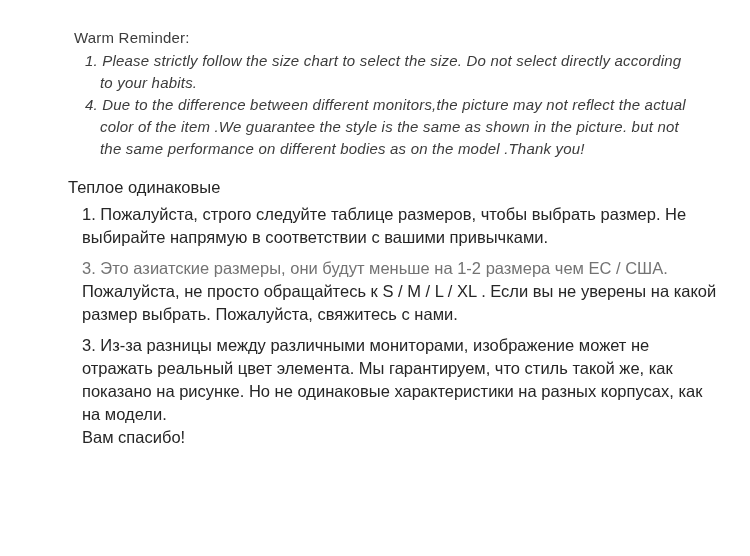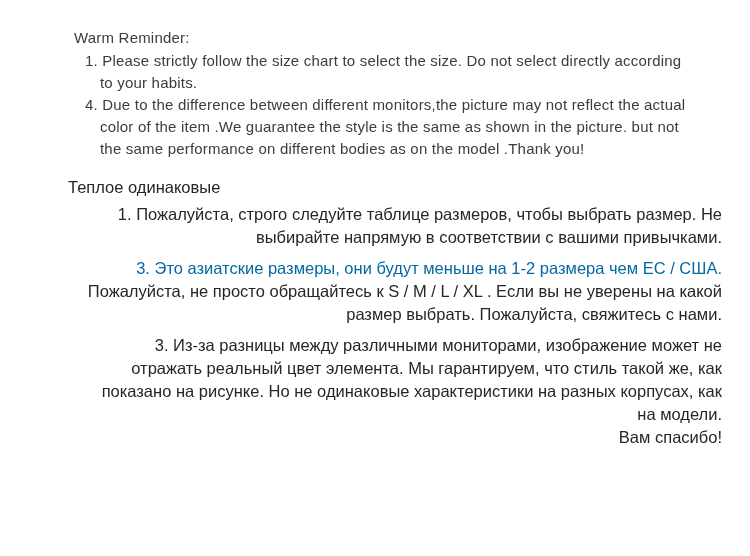--- a/index.html
+++ b/index.html
@@ -28,46 +28,46 @@
     line-height: 22px;
     letter-spacing: 0.2px;
   }
   .en-heading {
     padding-left: 0;
     margin-bottom: 1px;
   }
   .en-item {
     padding-left: 26px;
     text-indent: -15px;
+    font-style: italic;
   }
   .red {
     color: #c83b3b;
   }
   
   .ru-section {
     box-sizing: border-box;
     padding: 16px 28px 0 68px;
     color: #262626;
     font-size: 16.5px;
     line-height: 23px;
   }
   .ru-heading {
     margin-bottom: 4px;
   }
   .ru-item {
     padding-left: 14px;
     margin-top: 8px;
-    text-align: right;
   }
   .ru-item.first {
     margin-top: 2px;
   }
   .ru-red-line {
     display: block;
-    color: #0369a1;
+    color: #737373;
   }
   .ru-thanks {
     display: block;
   }
 </style>
 </head>
 <body>
 
 <div class="page">
 

